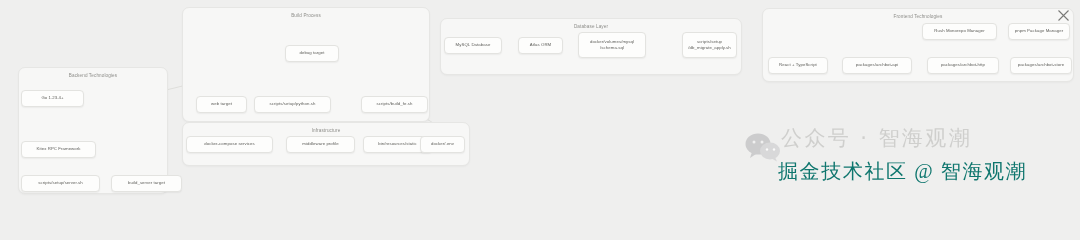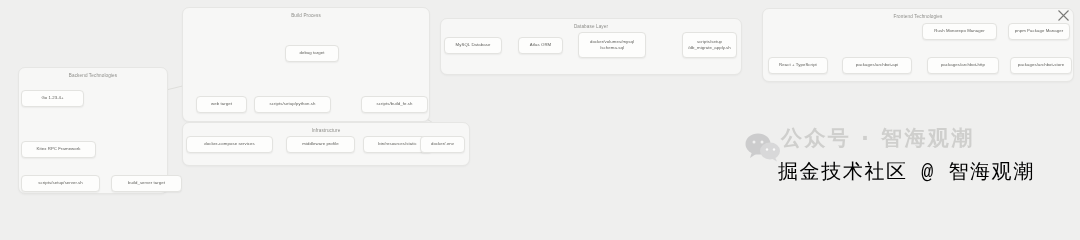--- a/index.html
+++ b/index.html
@@ -65,29 +65,28 @@
   #close-btn svg{display:block;}
 
   
   .wm{position:absolute;pointer-events:none;user-select:none;white-space:nowrap;}
   #wm-top{
     left:781px;top:124px;
     font-size:21px;
     color:#cfcfcd;
     letter-spacing:2.4px;
     font-family:"DejaVu Sans", sans-serif;
-    font-weight:bold;
   }
   #wm-wechat{left:745px;top:132px;}
   #wm-bottom{
     left:778px;top:158px;
     font-size:20px;
-    color:#000000;
+    color:#0f766e;
     letter-spacing:1.6px;
-    font-family:Liberation Mono, monospace;
+    font-family:Liberation Serif, serif;
   }
 </style>
 </head>
 <body>
 
 <div id="canvas">
 
   <svg width="1080" height="200" style="position:absolute;left:0;top:0;">
     <defs>
       <marker id="ah" markerWidth="4" markerHeight="4" refX="3.2" refY="2" orient="auto">

